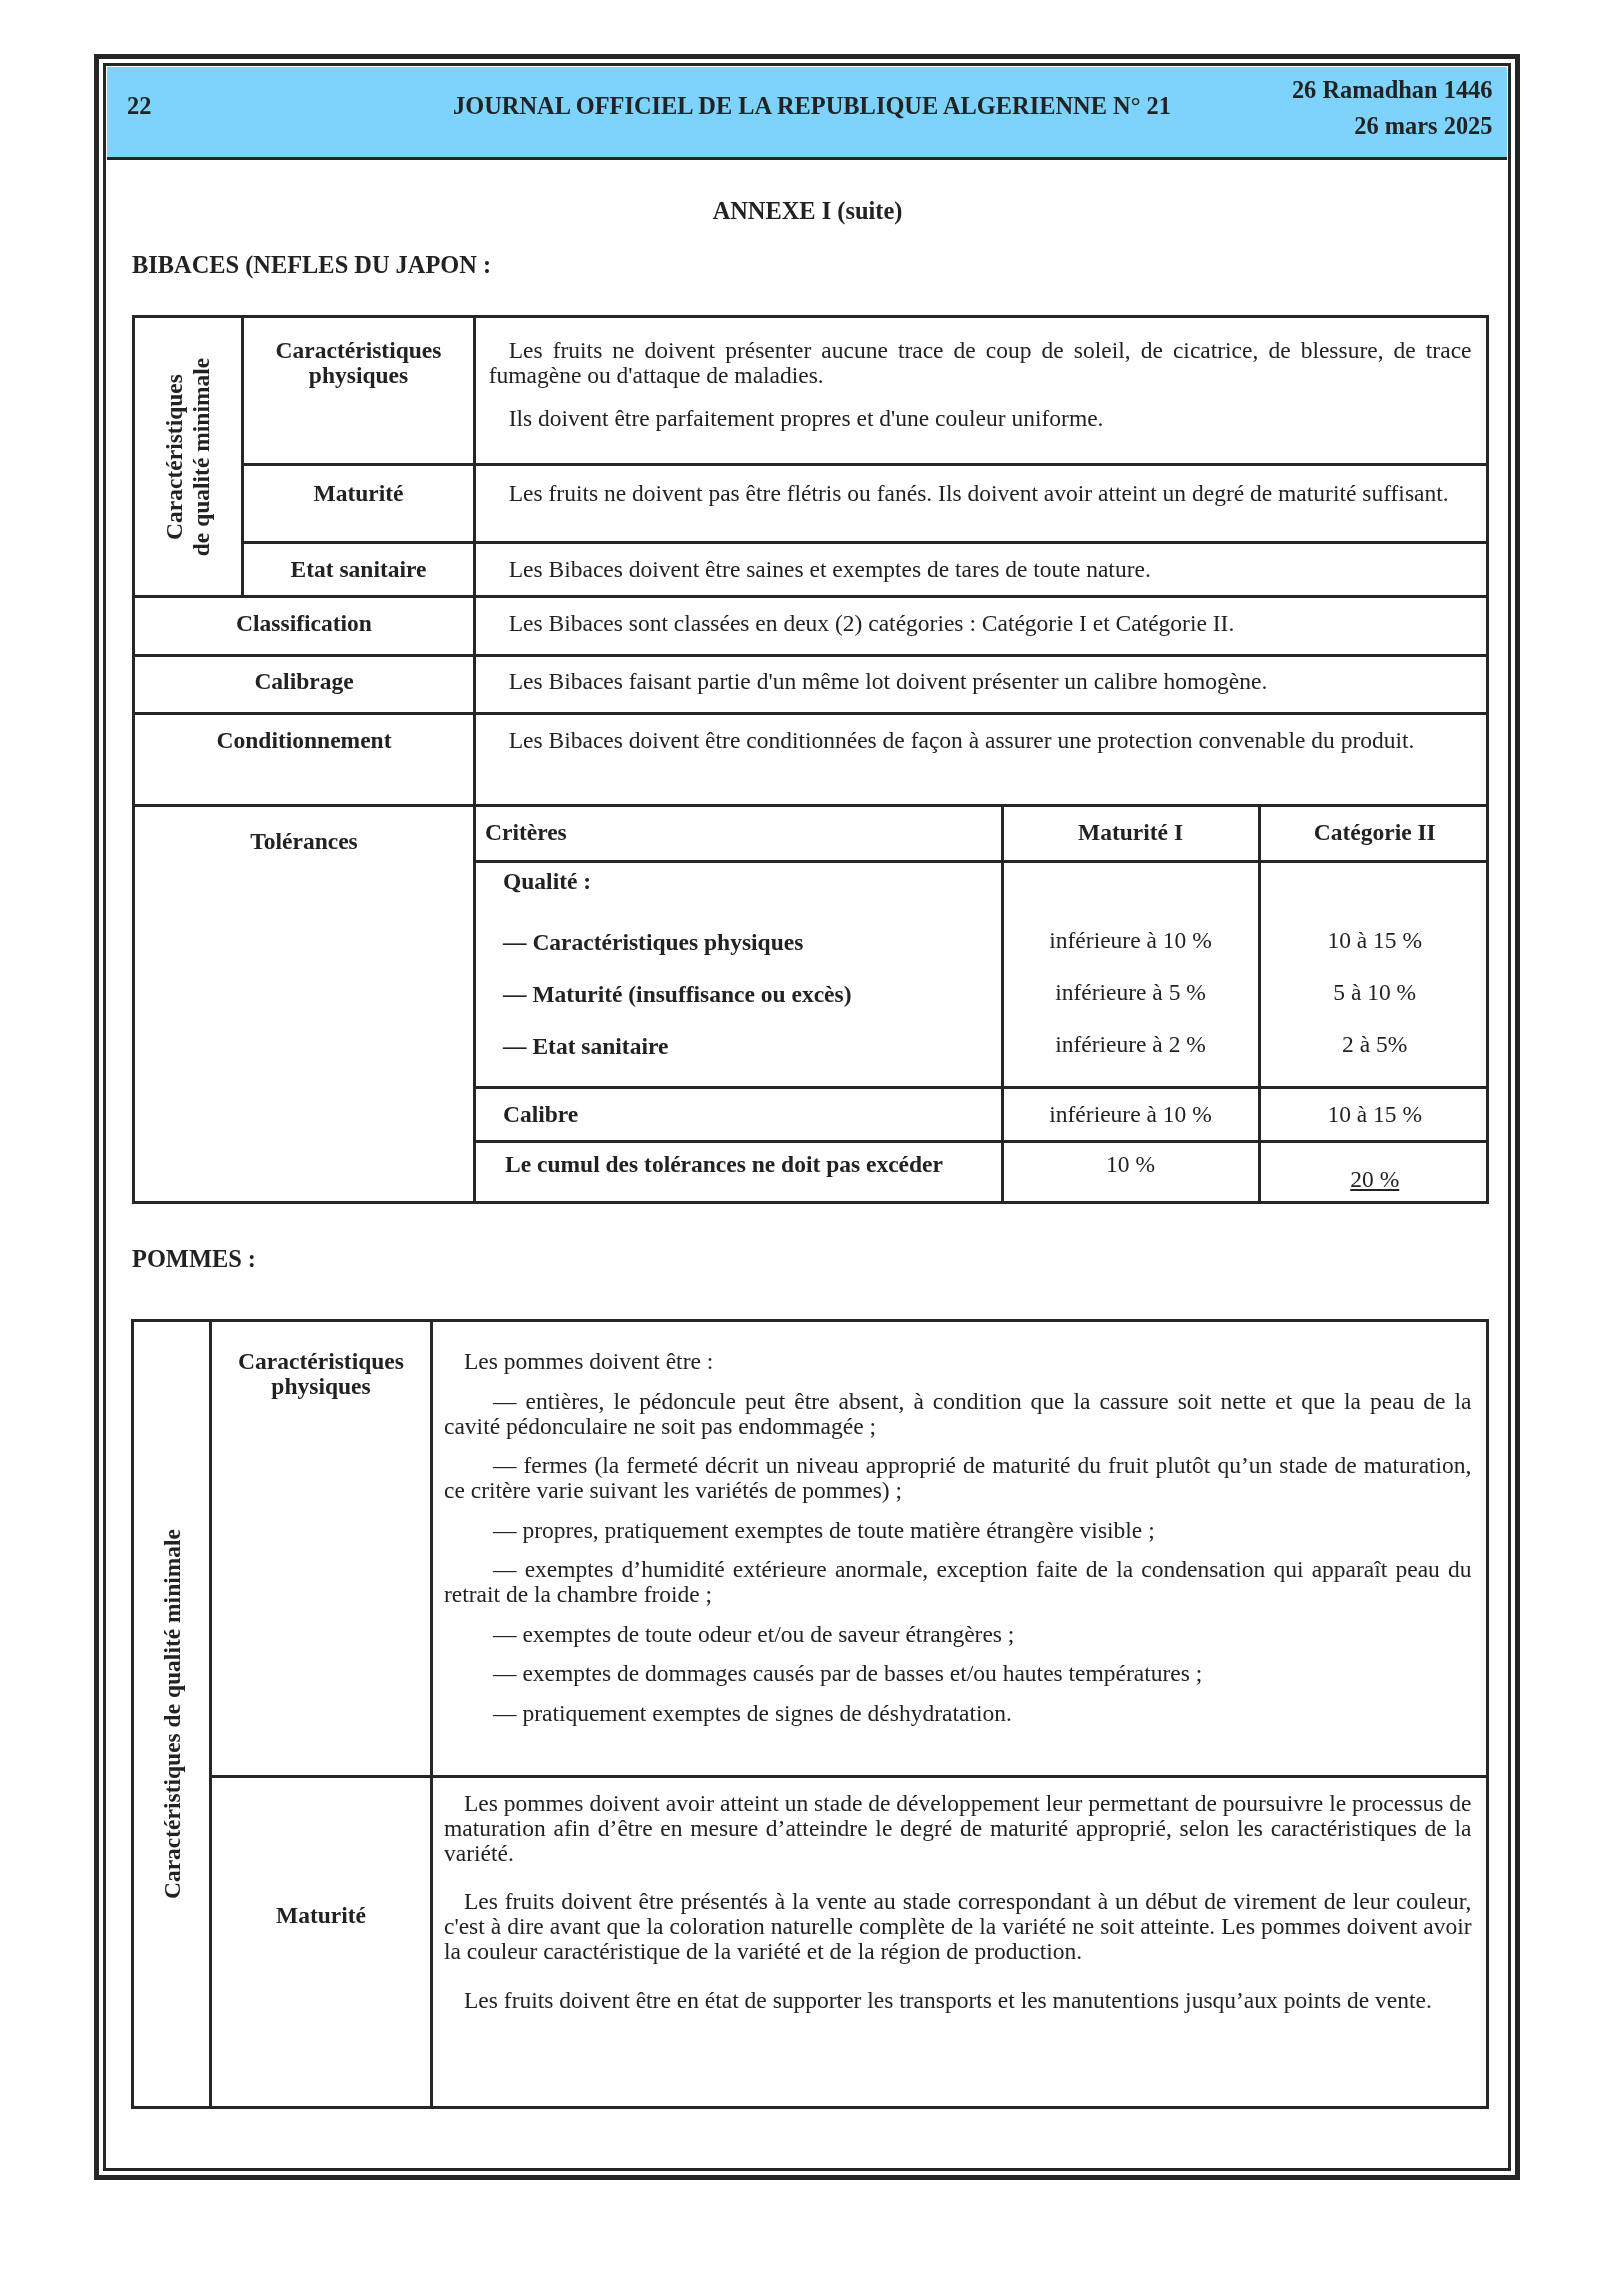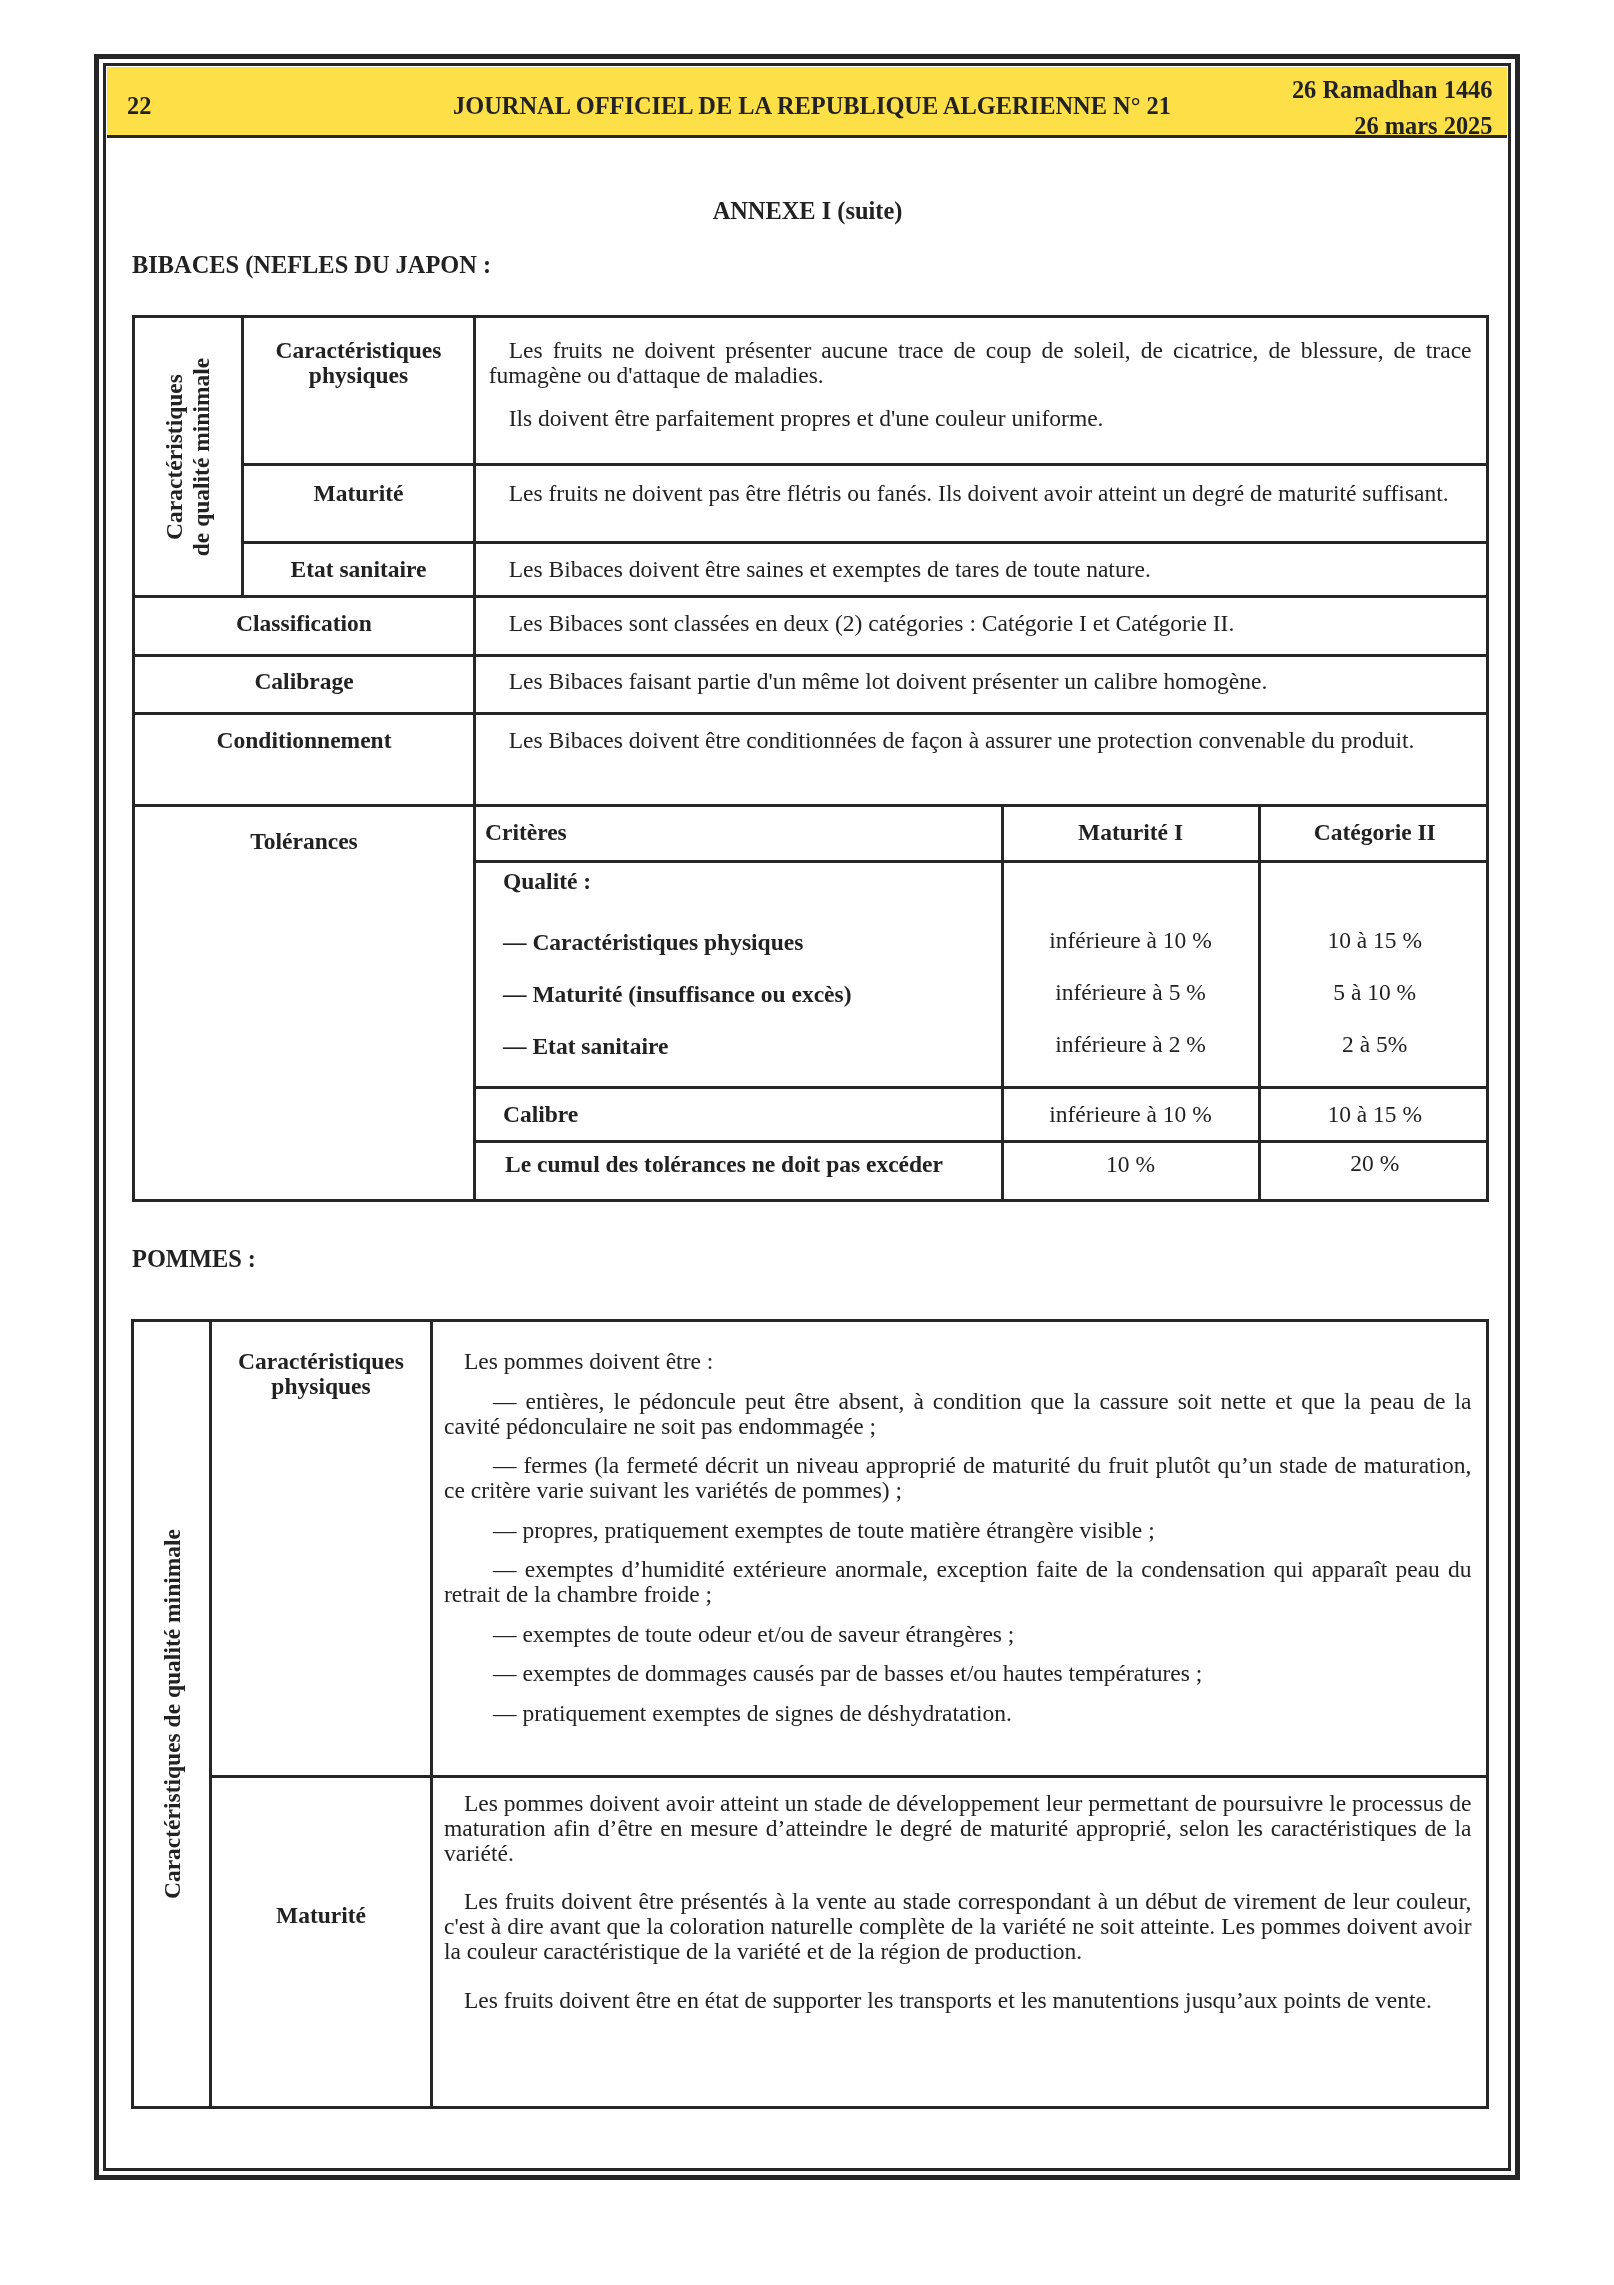--- a/index.html
+++ b/index.html
@@ -18,22 +18,22 @@
     }
     .frame-inner {
       position: absolute;
       left: 103px; top: 63px;
       width: 1408px; height: 2108px;
       border: 3.6px solid #262626;
     }
     .header {
       position: absolute;
       left: 107px; top: 67px;
-      width: 1400px; height: 71px;
-      background: #fde047;
+      width: 1400px; height: 93px;
+      background: #7dd3fc;
       border-bottom: 3.6px solid #262626;
       font-weight: bold;
     }
     .hdr-page {
       position: absolute; left: 20px; top: 25px;
       font-size: 24.4px;
     }
     .hdr-title {
       position: absolute; left: 10px; right: 0; top: 25px;
       text-align: center;
@@ -212,21 +212,21 @@
           </td>
         </tr>
         <tr style="height:54px;">
           <td class="sub-h" style="padding-left:27px;">Calibre</td>
           <td class="sub-val">inférieure à 10 %</td>
           <td class="sub-val">10 à 15 %</td>
         </tr>
         <tr style="height:58px;">
           <td class="sub-just">Le cumul des tolérances ne doit pas excéder</td>
           <td class="sub-val" style="padding-top:9px;">10 %</td>
-          <td class="sub-val" style="padding-top:8px;">20 %</td>
+          <td class="sub-val" style="padding-top:24px;text-decoration:underline;">20 %</td>
         </tr>
       </tbody>
           </table>
     </td>
   </tr>
 </tbody>
   </table>
 
 <div class="section-title" style="top:1245px;">POMMES :</div>
 

